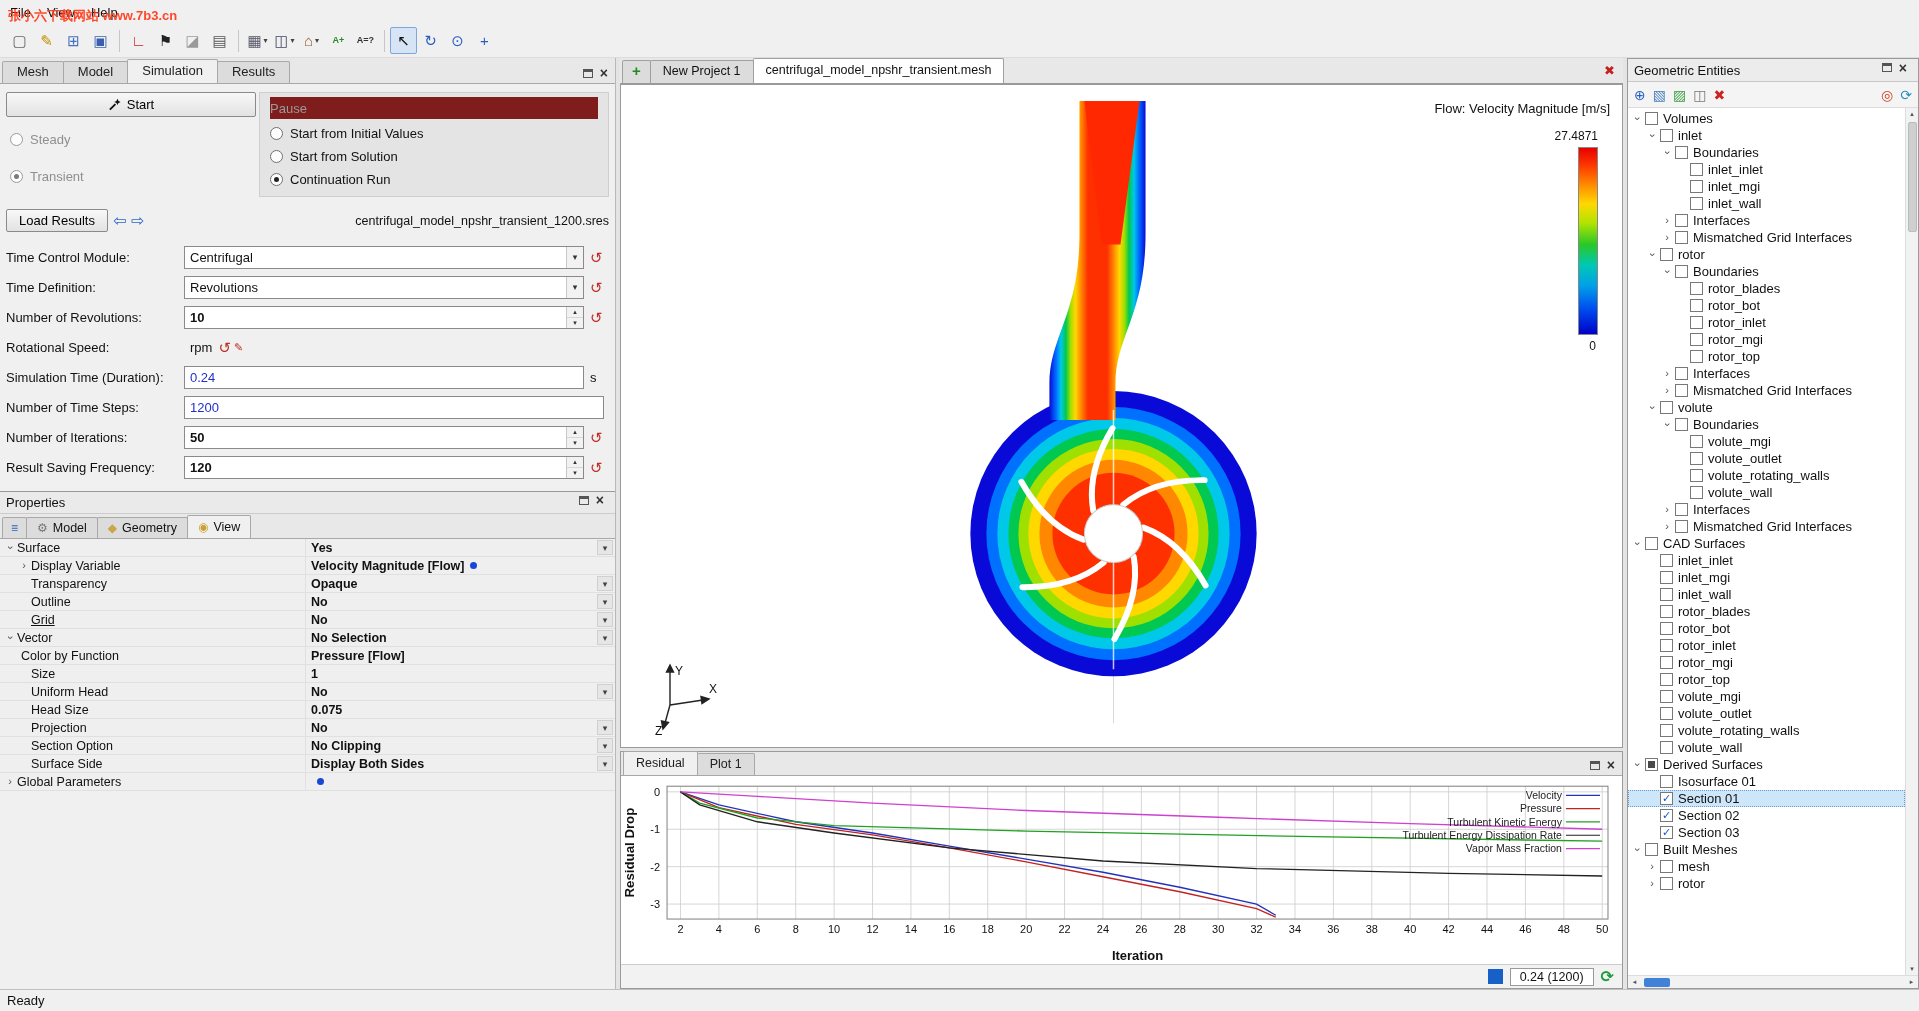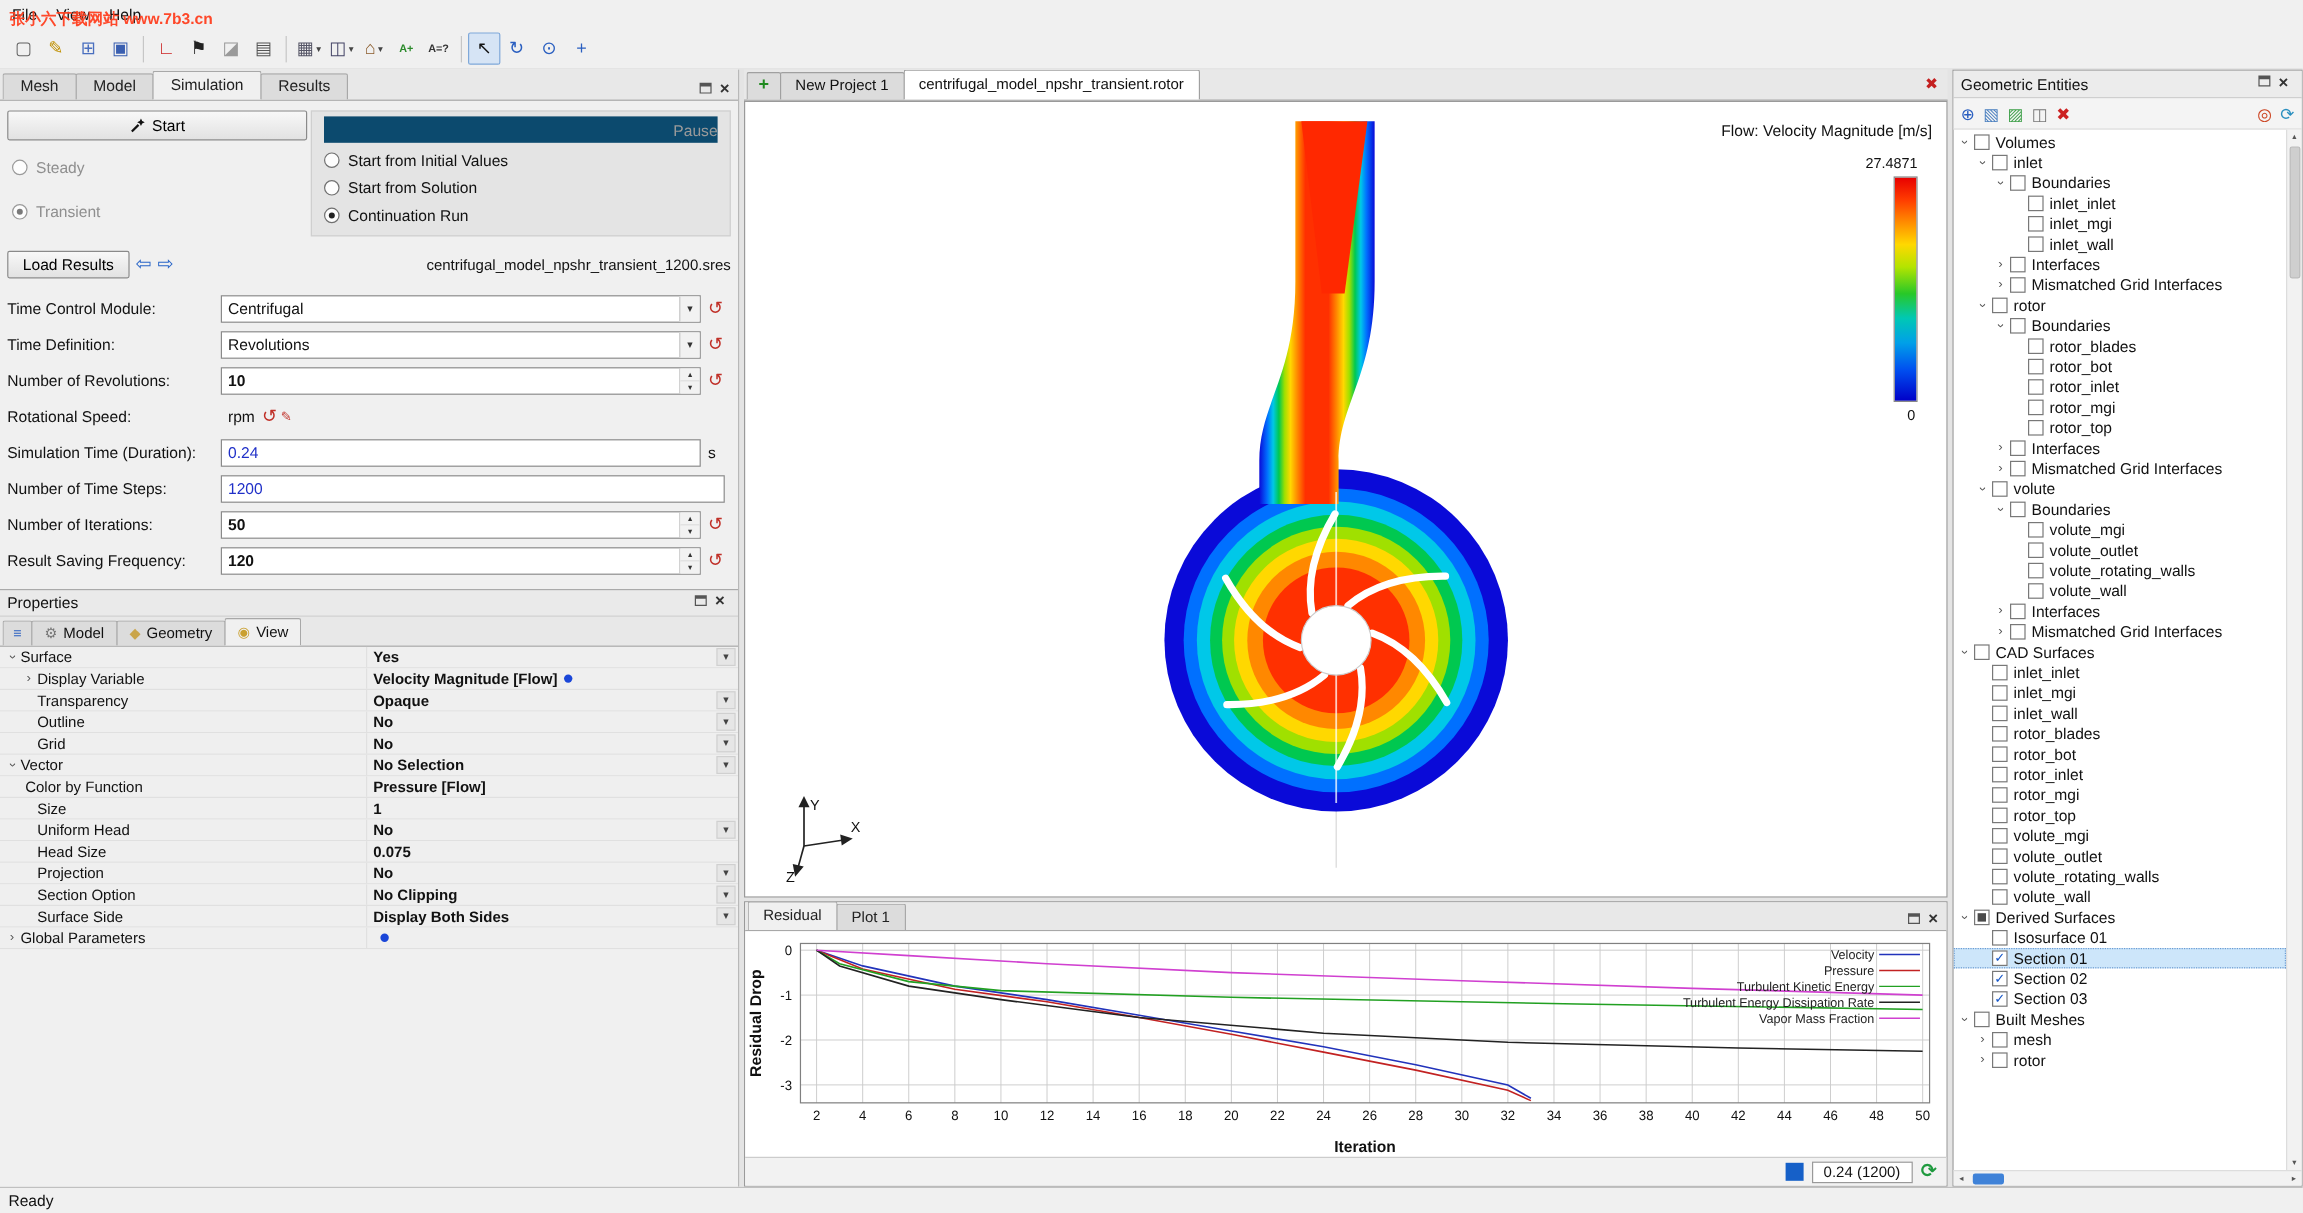--- a/index.html
+++ b/index.html
@@ -31,21 +31,21 @@
 .panel-ctrls{margin-left:auto;display:flex;align-items:center;gap:7px;padding:0 5px 5px 0}
 .pctl.float{width:10px;height:9px;border:1px solid #555;border-top-width:3px;display:inline-block}
 .pctl.close{font-size:14px;line-height:10px;color:#333;font-weight:bold}
 
 .sim-body{padding:8px 6px 0 6px;flex:none}
 .sim-top{display:flex;gap:3px}
 .sim-top-left{width:250px;display:flex;flex-direction:column}
 .start-btn{height:25px;display:flex;align-items:center;justify-content:center;gap:6px;border:1px solid #8a8a8a;background:linear-gradient(#f8f8f8,#e2e2e2);font-size:13px;border-radius:2px;cursor:default}
 #mode-radios{margin:15px 0 0 4px;display:flex;flex-direction:column;gap:22px}
 .sim-top-right{flex:1;background:#e4e4e4;border:1px solid #cfcfcf;padding:4px 10px 9px 10px;display:flex;flex-direction:column}
-.pause-btn{height:22px;display:flex;align-items:center;justify-content:flex-end;color:#9a9a9a;font-size:13px;background:#0c4a6e;border:none}
+.pause-btn{height:22px;display:flex;align-items:center;justify-content:flex-start;color:#9a9a9a;font-size:13px;background:#7f1d1d;border:none}
 #run-radios{margin-top:7px;display:flex;flex-direction:column;gap:8px}
 .radio-row{display:flex;align-items:center;gap:7px;font-size:13px}
 .rb{width:13px;height:13px;border:1px solid #707070;border-radius:50%;background:#fdfdfd;position:relative;flex:none}
 .rb.on::after{content:"";position:absolute;inset:3px;border-radius:50%;background:#222}
 .radio-row.dis{color:#8f8f8f}
 .radio-row.dis .rb{border-color:#9a9a9a}
 .radio-row.dis .rb.on::after{background:#7a7a7a}
 .loadrow{margin-top:12px;display:flex;align-items:center;gap:5px}
 .load-btn{padding:3px 12px;border:1px solid #8a8a8a;background:linear-gradient(#f8f8f8,#e2e2e2);font-size:13px;border-radius:2px}
 .navarrow{color:#2a66c8;font-size:16px;line-height:1}
@@ -394,21 +394,21 @@
             <div class="pc1" style="padding-left: 17px;">
               <span class="exp"></span>
               <span class="plabel">Outline</span>
             </div>
             <div class="pc2">
               <span class="pval">No</span>
               <span class="pcaret">▾</span>
             </div>
           </div>
           <div class="prow">
-            <div class="pc1" style="padding-left: 17px;">
+            <div class="pc1" style="padding-left: 17px; text-decoration: underline;">
               <span class="exp"></span>
               <span class="plabel">Grid</span>
             </div>
             <div class="pc2">
               <span class="pval">No</span>
               <span class="pcaret">▾</span>
             </div>
           </div>
           <div class="prow">
             <div class="pc1" style="padding-left: 3px;">
@@ -497,21 +497,21 @@
             </div>
           </div>
         </div>
     </div>
   </div>
 
   <div class="center-col">
     <div class="doc-tabs" id="doc-tabs">
         <div class="dtab add">+</div>
         <div class="dtab">New Project 1</div>
-        <div class="dtab active">centrifugal_model_npshr_transient.rotor</div>
+        <div class="dtab active">centrifugal_model_npshr_transient.mesh</div>
         <div class="dspacer"></div>
         <div class="dclose">✖</div>
       </div>
     <div class="viewport">
       <svg class="pump-svg" viewBox="0 0 1000 664" preserveAspectRatio="none">
         <defs>
           <linearGradient id="pipeGrad" x1="0" y1="0" x2="1" y2="0">
             <stop offset="0" stop-color="#0a0ad8"></stop>
               <stop offset="0.07" stop-color="#0070ff"></stop>
             <stop offset="0.12" stop-color="#00c8e8"></stop>

